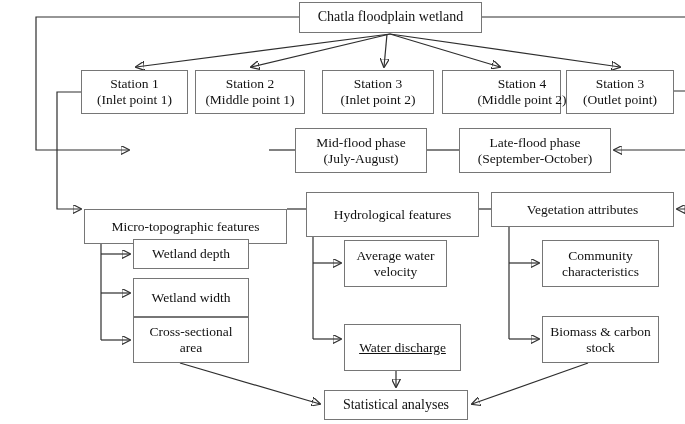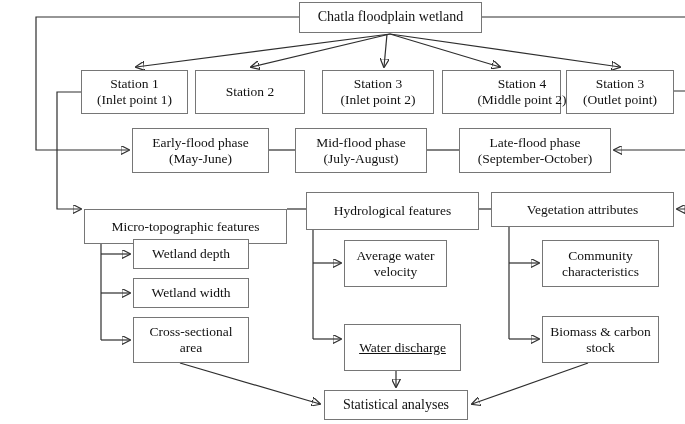--- a/index.html
+++ b/index.html
@@ -40,24 +40,24 @@
   #n-root       { left:267px; top:2px;   width:183px; height:31px; font-size:14px; }
   #n-s1         { left:49px;  top:70px;  width:107px; height:44px; }
   #n-s2         { left:163px; top:70px;  width:110px; height:44px; }
   #n-s3         { left:290px; top:70px;  width:112px; height:44px; }
   #n-s4         { left:410px; top:70px;  width:119px; height:44px;padding-left:44px; }
   #n-s5         { left:534px; top:70px;  width:108px; height:44px; }
   #n-early      { left:100px; top:128px; width:137px; height:45px; }
   #n-mid       { left:263px; top:128px; width:132px; height:45px;align-items:center; }
   #n-late       { left:427px; top:128px; width:152px; height:45px; }
   #n-micro      { left:52px;  top:209px; width:203px; height:35px; }
-  #n-hydro      { left:274px; top:192px; width:173px; height:38px; }
+  #n-hydro      { left:274px; top:192px; width:173px; height:45px; }
   #n-veg        { left:459px; top:192px; width:183px; height:35px; }
   #n-depth      { left:101px; top:239px; width:116px; height:30px; }
-  #n-width      { left:101px; top:278px; width:116px; height:30px; }
+  #n-width      { left:101px; top:278px; width:116px; height:39px; }
   #n-cross      { left:101px; top:317px; width:116px; height:46px; }
   #n-velocity   { left:312px; top:240px; width:103px; height:47px; }
   #n-discharge  { left:312px; top:324px; width:117px; height:47px;text-decoration:underline; }
   #n-community  { left:510px; top:240px; width:117px; height:47px; }
   #n-biomass    { left:510px; top:316px; width:117px; height:47px; }
   #n-stat       { left:292px; top:390px; width:144px; height:30px; font-size:14px; }
 
   #edges path, #edges line {
     stroke: #2e2e2e;
     stroke-width: 1.2;
@@ -115,38 +115,35 @@
   <div class="node" id="n-root">
     <span class="ln">Chatla floodplain wetland</span>
   </div>
 
   <div class="node" id="n-s1">
     <span class="ln">Station 1</span>
     <span class="ln">(Inlet point 1)</span>
   </div>
   <div class="node" id="n-s2">
     <span class="ln">Station 2</span>
+    <span class="ln">(Middle point 1)</span>
   </div>
   <div class="node" id="n-s3">
     <span class="ln">Station 3</span>
     <span class="ln">(Inlet point 2)</span>
   </div>
   <div class="node" id="n-s4">
     <span class="ln">Station 4</span>
     <span class="ln">(Middle point 2)</span>
   </div>
   <div class="node" id="n-s5">
     <span class="ln">Station 3</span>
     <span class="ln">(Outlet point)</span>
   </div>
 
-  <div class="node" id="n-early">
-    <span class="ln">Early-flood phase</span>
-    <span class="ln">(May-June)</span>
-  </div>
   <div class="node" id="n-mid">
     <span class="ln">Mid-flood phase</span>
     <span class="ln">(July-August)</span>
   </div>
   <div class="node" id="n-late">
     <span class="ln">Late-flood phase</span>
     <span class="ln">(September-October)</span>
   </div>
 
   <div class="node" id="n-micro">

